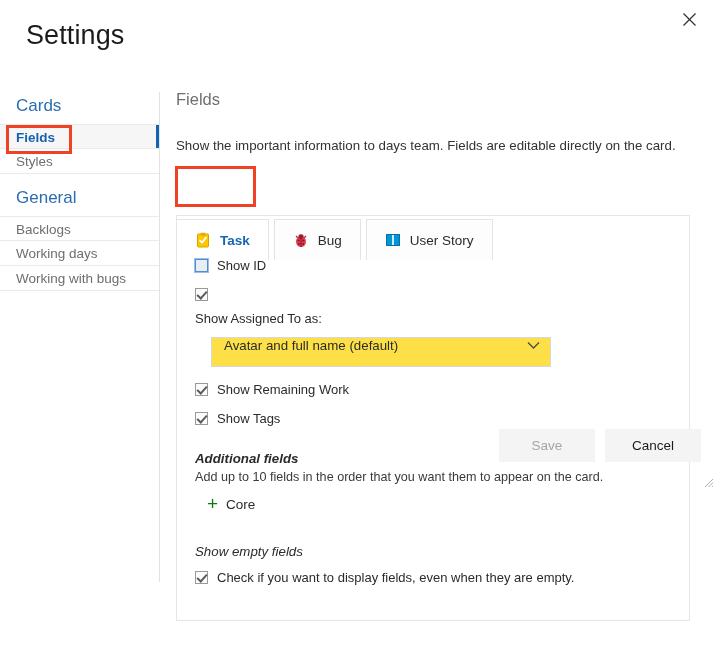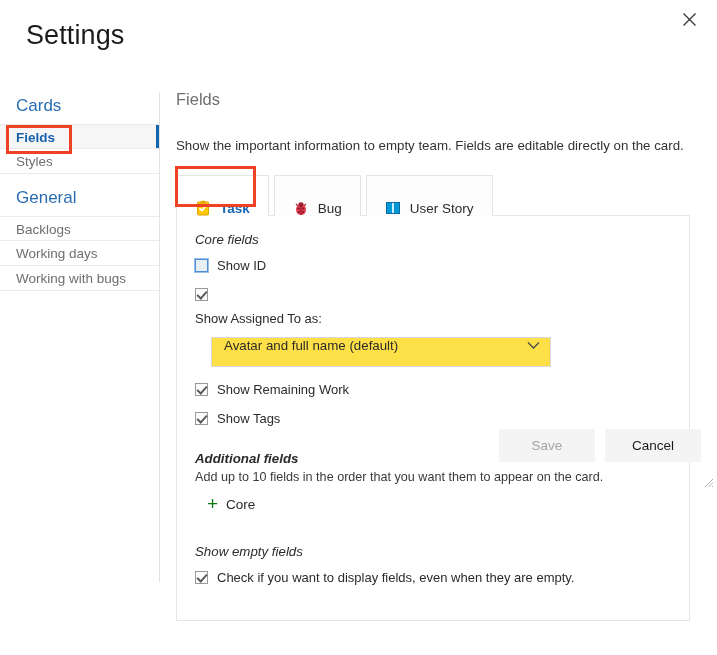--- a/index.html
+++ b/index.html
@@ -103,30 +103,31 @@
   
   .tabs {
     position: relative;
     margin-top: 22px;
     display: flex;
     gap: 0px;
     height: 41px;
   }
   .tab {
     display: flex;
-    align-items: flex-end;
+    align-items: center;
     gap: 9px;
     height: 41px;
     padding: 0 18px;
     border: 1px solid #e4e4e4;
     border-bottom: none;
     background: #ffffff;
     font-size: 13.5px;
     cursor: pointer;
     position: relative;
+    margin-top: 44px;
   }
   .tab + .tab { margin-left: 5px; }
   .tab.active { font-weight: bold; color: #1665b5; }
   .tab:not(.active) { color: #2b2b2b; background:#fdfdfd; }
   .tab-icon { width: 16px; height: 16px; display:block; flex:0 0 auto; }
 
   
   .content-box {
     border: 1px solid #e6e6e6;
     border-top: 1px solid #e6e6e6;
@@ -287,21 +288,21 @@
     <div class="side-item">
       <span>Working with bugs</span>
     </div>
   </div>
 
   <div class="sidebar-divider"></div>
 
   <div class="main">
 
     <div class="panel-title">Fields</div>
-    <div class="panel-desc">Show the important information to empty team. Fields are editable directly on the card.</div>
+    <div class="panel-desc">Show the important information to days team. Fields are editable directly on the card.</div>
 
     <div class="tabs">
 
       <div class="tab active">
         <span class="tab-icon">
           <svg width="16" height="16" viewBox="0 0 16 16">
             <rect x="2.5" y="2" width="11" height="13" rx="1" fill="#ffc700" stroke="#d9a400" stroke-width="1"></rect>
             <rect x="5.5" y="0.8" width="5" height="3" rx="0.6" fill="#e0ae00"></rect>
             <path d="M5 8.6 L7 10.6 L11 5.6" stroke="#ffffff" stroke-width="1.7" fill="none" stroke-linecap="round" stroke-linejoin="round"></path>
           </svg>

